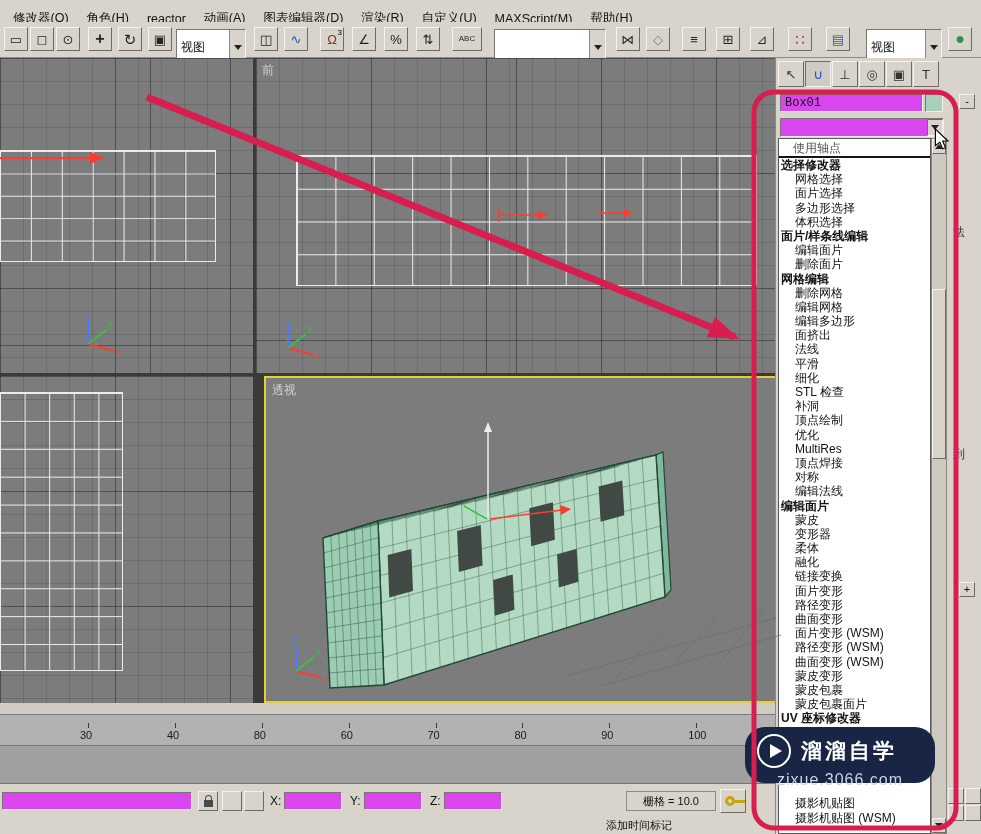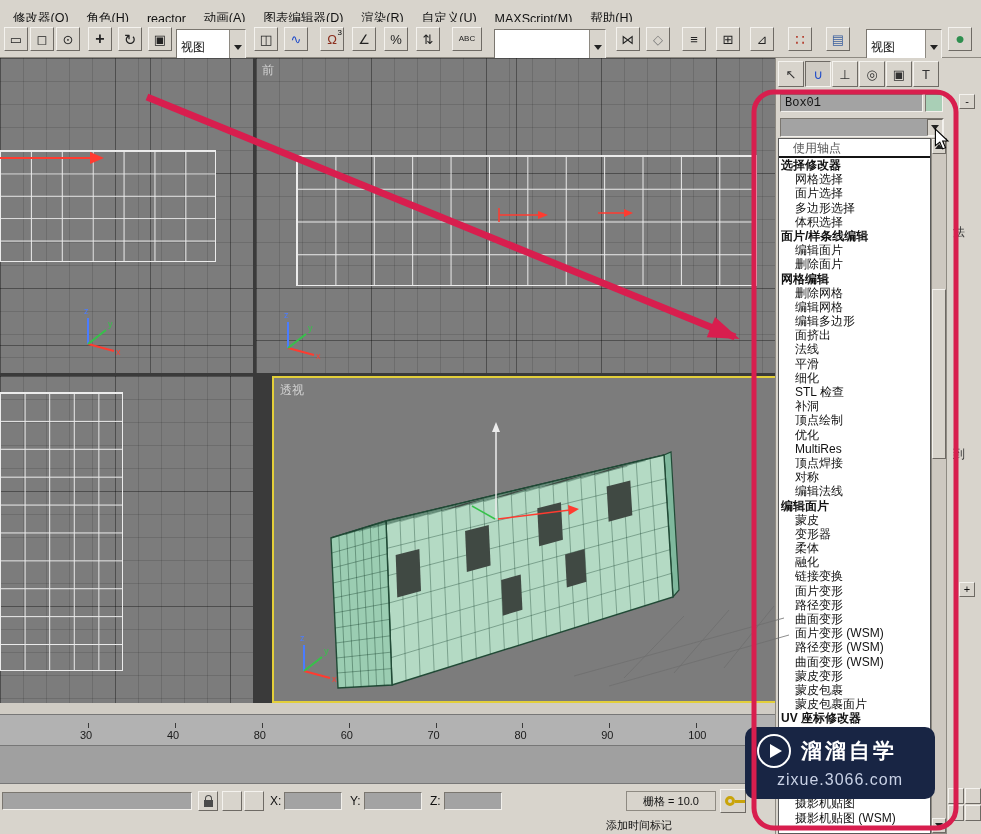--- a/index.html
+++ b/index.html
@@ -1,19 +1,19 @@
 <!DOCTYPE html>
 <html><head>
 <meta charset="utf-8">
 <style>
   *{margin:0;padding:0;box-sizing:border-box}
   html,body{width:981px;height:834px}
   body{position:relative;overflow:hidden;background:#d8d4cc;font-family:"Liberation Sans","DejaVu Sans",sans-serif;color:#111}
   .abs{position:absolute}
-  .sunken{background:#a3a3a3;border:1px solid;border-color:#7a766f #f2f0ec #f2f0ec #7a766f}
+  .sunken{background:#d946ef;border:1px solid;border-color:#7a766f #f2f0ec #f2f0ec #7a766f}
   .raised{background:#d8d4cc;border:1px solid;border-color:#f4f2ee #6e6a64 #6e6a64 #f4f2ee}
   
   #menubar{position:absolute;left:0;top:0;width:981px;height:38px;background:#d8d4cc;border-bottom:1px solid #9a968e;display:flex;align-items:center;padding-left:4px}
   .mi{font-size:12.5px;padding:0 9px;white-space:nowrap;cursor:default}
   
   #toolbar{position:absolute;left:0;top:22px;width:981px;height:36px;background:#d8d4cc;border-bottom:1px solid #8e8a82}
   .ti{position:absolute;top:5px;width:24px;height:24px;background:#d8d4cc;border:1px solid;border-color:#f4f2ee #6e6a64 #6e6a64 #f4f2ee;display:flex;align-items:center;justify-content:center;font-size:13px;color:#232323}
   .ti .g{pointer-events:none;line-height:1}
   .sup3{position:absolute;top:0;right:1px;font-size:8px;color:#000}
   .dd{position:absolute;top:7px;height:36px;background:#fff;border:1px solid;border-color:#7a766f #f2f0ec #f2f0ec #7a766f;display:flex;align-items:center}
@@ -72,21 +72,21 @@
   #statusbar{position:absolute;left:0;top:784px;width:775px;height:50px;background:#d8d4cc}
   .slabel{position:absolute;font-size:12px;color:#111}
   .sfield{position:absolute;height:18px;font-size:12px;line-height:16px;padding-left:3px}
   #gridbox{position:absolute;left:626px;top:7px;width:90px;height:20px;border:1px solid #8e8a82;background:#d8d4cc;font-size:11px;text-align:center;line-height:18px}
   #keybtn{position:absolute;left:720px;top:5px;width:26px;height:24px}
   .key-ic{position:absolute;left:4px;top:6px;width:10px;height:10px;border:3px solid #c9a40a;border-radius:50%}
   .key-ic::after{content:'';position:absolute;left:7px;top:1px;width:10px;height:3px;background:#c9a40a}
   .lock-ic{position:absolute;left:5px;top:8px;width:9px;height:7px;background:#4a4a4a}
   .lock-ic::before{content:'';position:absolute;left:1px;top:-5px;width:5px;height:5px;border:1.5px solid #4a4a4a;border-bottom:none;border-radius:4px 4px 0 0}
   
-  #watermark{position:absolute;left:745px;top:727px;width:190px;height:72px;background:#182544;border-radius:10px;z-index:50;color:#fff}
+  #watermark{position:absolute;left:745px;top:727px;width:190px;height:56px;background:#182544;border-radius:20px;z-index:50;color:#fff}
   #wmrow{display:flex;align-items:center;gap:10px;padding:7px 10px 0 12px}
   #wmlogo{width:34px;height:34px;border:2px solid #fff;border-radius:50%;position:relative;flex:0 0 auto}
   #wmplay{position:absolute;left:11px;top:8px;width:0;height:0;border-left:12px solid #fff;border-top:7px solid transparent;border-bottom:7px solid transparent}
   #wmtitle{font-size:21px;font-weight:bold;letter-spacing:3px;white-space:nowrap}
   #wmurl{text-align:center;font-size:16px;color:#c9d2e6;margin-top:3px;letter-spacing:1px}
   
   #anno{position:absolute;left:0;top:0;width:981px;height:834px;z-index:60;pointer-events:none}
   #cursor{position:absolute;left:932px;top:128px;z-index:70;pointer-events:none}
 </style>
 </head>
@@ -231,21 +231,21 @@
           <text x="60" y="301" font-size="9" fill="#ff3b30">x</text>
           <text x="52" y="273" font-size="9" fill="#36c24a">y</text>
         </g>
       </svg>
     </div>
 
     <div class="vp gridbg" id="vp-bl" style="left:0;top:318px;width:253px;height:327px">
       <div class="wire cutleft" style="left:0;top:16px;width:123px;height:279px;background-size:24.6px 27.9px"></div>
     </div>
 
-    <div class="vp" id="vp-persp" style="left:272px;top:318px;width:519px;height:327px">
+    <div class="vp" id="vp-persp" style="left:264px;top:318px;width:519px;height:327px">
       <span class="vplabel">透视</span>
       <svg id="psvg" class="vpsvg" viewBox="0 0 515 323" preserveAspectRatio="none">
         <g stroke="#6f6f6f" stroke-width="0.8">
           <line x1="300" y1="298" x2="510" y2="240"></line>
           <line x1="335" y1="308" x2="515" y2="257"></line>
           <line x1="410" y1="238" x2="350" y2="300"></line>
           <line x1="455" y1="232" x2="400" y2="295"></line>
           <line x1="500" y1="228" x2="450" y2="290"></line>
         </g>
         <polygon points="390,77 397,74 405,212 399,219" fill="#7fb89d" stroke="#214a36" stroke-width="1.2"></polygon>

